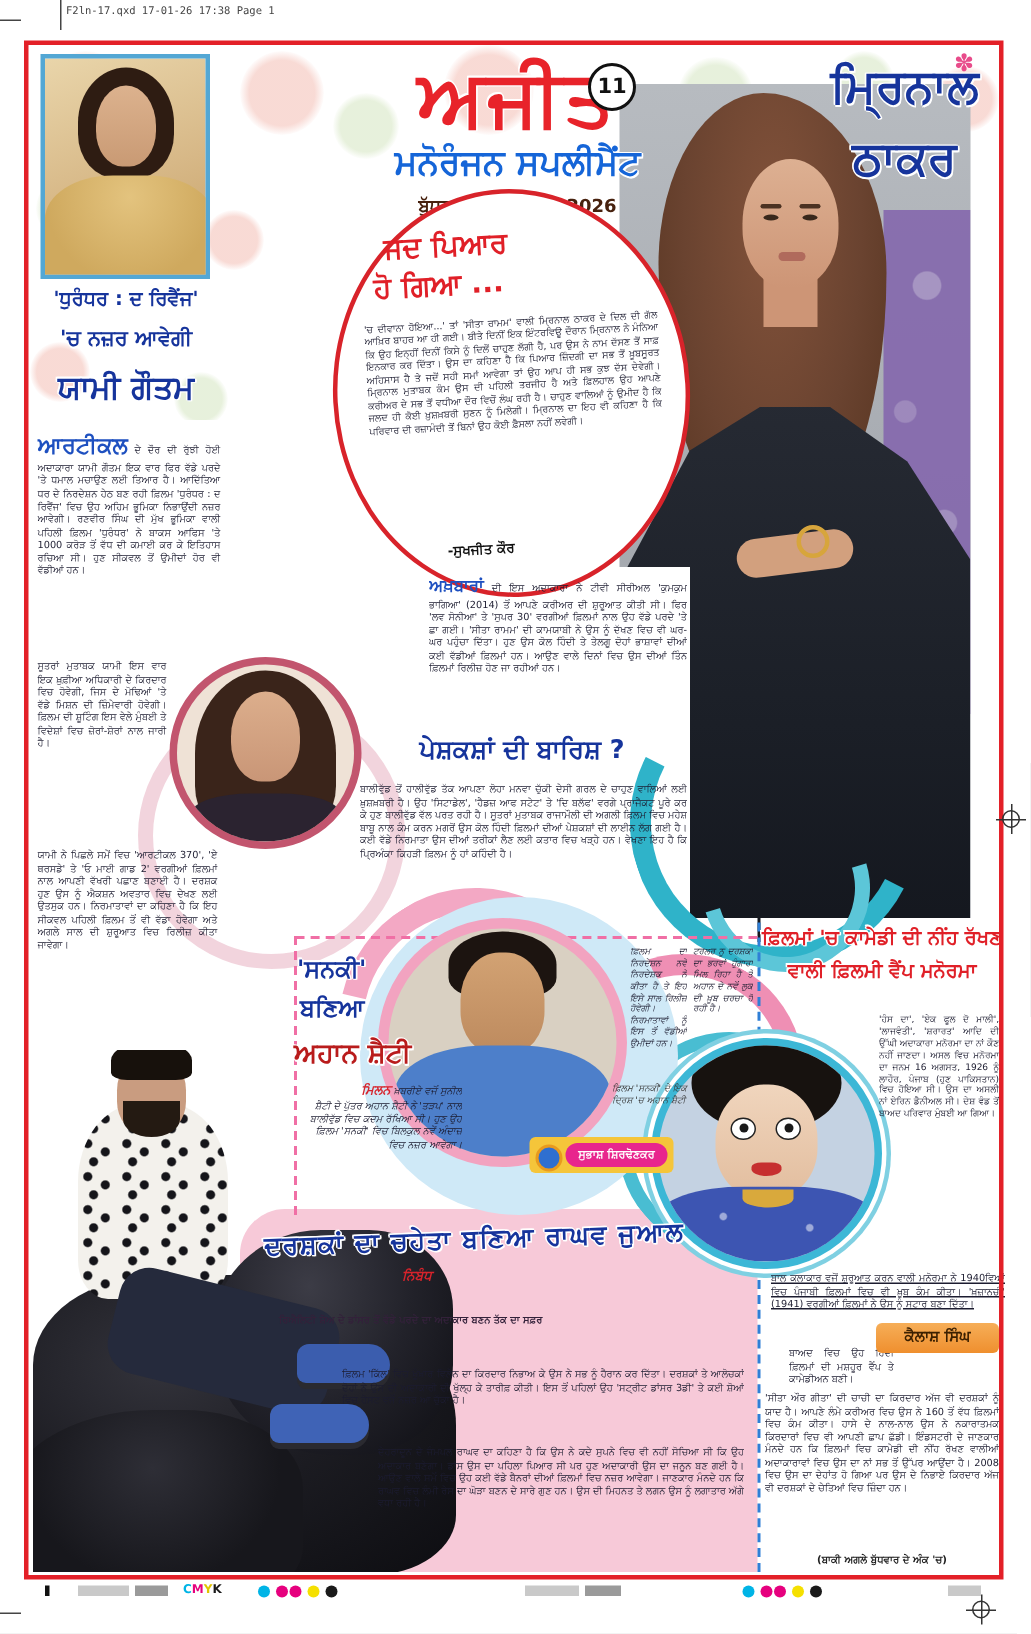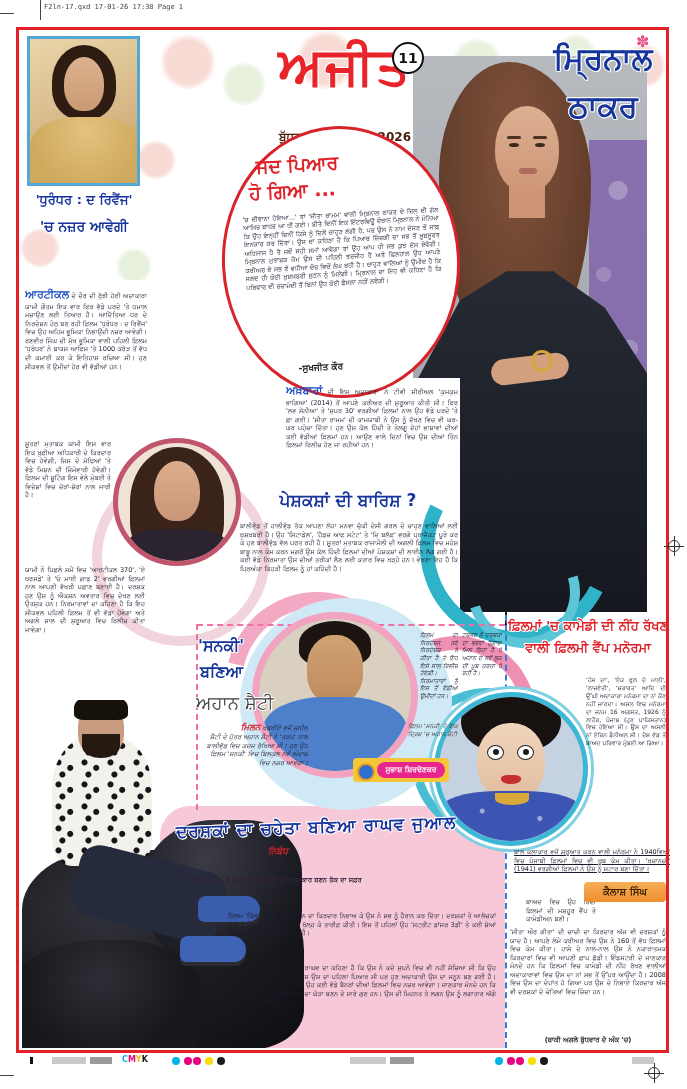--- a/index.html
+++ b/index.html
@@ -1,20 +1,20 @@
 <!DOCTYPE html>
 <html><head>
 <meta charset="utf-8">
 <style>
   html,body{margin:0;padding:0;background:#e9e9e9;}
   .page{position:relative;width:687px;height:1089px;background:#fff;overflow:hidden;
         font-family:"DejaVu Sans","Liberation Sans",sans-serif;}
   .abs{position:absolute;}
   .txt{position:absolute;font-size:6.5px;line-height:1.32;text-align:justify;color:#1c1c30;overflow:hidden;z-index:5;}
-  .lead{font-weight:bold;color:#1e50c0;font-size:11px;}
+  .lead{font-weight:bold;color:#1e50c0;font-size:15px;}
   .lead-red{font-weight:bold;color:#d6232b;font-size:8.5px;font-style:italic;margin-left:36px;}
   .outline{text-shadow:-1px 0 #fff,1px 0 #fff,0 -1px #fff,0 1px #fff,1px 1px #fff,-1px -1px #fff;}
   .blueh{color:#16349c;font-weight:bold;}
   .redh{color:#e02028;font-weight:bold;}
   .flower{position:absolute;border-radius:50%;opacity:.5;z-index:1;}
   .fl-pink{background:radial-gradient(circle,#f2b6ab 0 55%,rgba(242,182,171,0) 72%);}
   .fl-green{background:radial-gradient(circle,#cfe2b9 0 55%,rgba(207,226,185,0) 72%);}
   .backer{position:absolute;background:#fff;z-index:2;}
   .ring{position:absolute;border-radius:50%;z-index:3;}
   .photo-circle{position:absolute;border-radius:50%;overflow:hidden;z-index:4;}
@@ -62,20 +62,21 @@
   <div class="abs" style="left:636px;top:32px;color:#e84b8a;font-size:16px;z-index:2;">✽</div>
 
   <div class="backer" style="left:22px;top:280px;width:128px;height:424px;"></div>
   <div class="backer" style="left:225px;top:378px;width:235px;height:252px;"></div>
   <div class="backer" style="left:197px;top:612px;width:308px;height:222px;"></div>
   <div class="backer" style="left:507px;top:612px;width:161px;height:437px;"></div>
 
   <div class="abs outline" style="left:205px;top:36px;width:280px;text-align:center;font-size:52px;font-weight:900;color:#e8232a;z-index:5;letter-spacing:2px;">ਅਜੀਤ</div>
   <div class="abs" style="left:392px;top:42px;width:28px;height:28px;border:2px solid #111;border-radius:50%;background:#fff;z-index:6;
        text-align:center;line-height:28px;font-size:14px;font-weight:bold;color:#111;">11</div>
+  <div class="abs outline" style="left:200px;top:96px;width:290px;text-align:center;font-size:23px;font-weight:900;color:#1565d8;z-index:5;">ਮਨੋਰੰਜਨ ਸਪਲੀਮੈਂਟ</div>
   <div class="abs" style="left:200px;top:130px;width:290px;text-align:center;font-size:12px;font-weight:bold;color:#47210e;z-index:5;">ਬੁੱਧਵਾਰ, 18 ਮਾਰਚ, 2026</div>
 
   <div class="abs" style="left:413px;top:56px;width:234px;height:572px;z-index:1;overflow:hidden;
        background:linear-gradient(180deg,#b7bbc0 0%,#a8acb2 45%,#9da0a6 100%);">
     <div class="abs" style="left:176px;top:84px;width:58px;height:336px;z-index:1;opacity:.9;
          background:#8468ad;background-image:radial-gradient(circle at 50% 15%,rgba(255,255,255,.28) 0 9px,transparent 10px),
          radial-gradient(circle at 25% 40%,rgba(255,255,255,.2) 0 7px,transparent 8px),
          radial-gradient(circle at 70% 62%,rgba(255,255,255,.24) 0 8px,transparent 9px),
          radial-gradient(circle at 40% 85%,rgba(255,255,255,.2) 0 7px,transparent 8px);"></div>
     <div class="abs" style="left:26px;top:6px;width:152px;height:300px;z-index:2;
@@ -101,20 +102,21 @@
   <div class="abs outline blueh" style="left:538px;top:88px;width:130px;text-align:center;font-size:31px;z-index:5;">ਠਾਕਰ</div>
 
   <div class="abs" style="left:27px;top:36px;width:113px;height:150px;border:3px solid #53a7d4;box-sizing:border-box;z-index:4;overflow:hidden;
        background:linear-gradient(160deg,#e9d5aa 0%,#d7b887 55%,#c6a066 100%);">
     <div class="abs" style="left:22px;top:6px;width:64px;height:74px;background:#2e1c12;border-radius:50% 50% 40% 40%;"></div>
     <div class="abs" style="left:34px;top:18px;width:40px;height:54px;background:linear-gradient(#dcb28e,#c99a74);border-radius:50% 50% 44% 44%;"></div>
     <div class="abs" style="left:0px;top:78px;width:113px;height:72px;background:radial-gradient(ellipse at 50% 20%,#e3c37e 0%,#cfa95e 70%);border-radius:40% 40% 0 0;"></div>
   </div>
   <div class="abs outline blueh" style="left:20px;top:192px;width:128px;text-align:center;font-size:13px;z-index:5;">'ਧੁਰੰਧਰ : ਦ ਰਿਵੈਂਜ'</div>
   <div class="abs outline blueh" style="left:20px;top:218px;width:128px;text-align:center;font-size:14px;z-index:5;">'ਚ ਨਜ਼ਰ ਆਵੇਗੀ</div>
+  <div class="abs outline blueh" style="left:20px;top:246px;width:128px;text-align:center;font-size:21px;z-index:5;">ਯਾਮੀ ਗੌਤਮ</div>
   <p class="txt" style="left:25px;top:288px;width:122px;height:150px;margin:0;">
     <span class="lead">ਆਰਟੀਕਲ</span>
     <span>ਦੇ ਦੌਰ ਦੀ ਰੁੱਝੀ ਹੋਈ ਅਦਾਕਾਰਾ ਯਾਮੀ ਗੌਤਮ ਇਕ ਵਾਰ ਫਿਰ ਵੱਡੇ ਪਰਦੇ 'ਤੇ ਧਮਾਲ ਮਚਾਉਣ ਲਈ ਤਿਆਰ ਹੈ। ਆਦਿੱਤਿਆ ਧਰ ਦੇ ਨਿਰਦੇਸ਼ਨ ਹੇਠ ਬਣ ਰਹੀ ਫ਼ਿਲਮ 'ਧੁਰੰਧਰ : ਦ ਰਿਵੈਂਜ' ਵਿਚ ਉਹ ਅਹਿਮ ਭੂਮਿਕਾ ਨਿਭਾਉਂਦੀ ਨਜ਼ਰ ਆਵੇਗੀ। ਰਣਵੀਰ ਸਿੰਘ ਦੀ ਮੁੱਖ ਭੂਮਿਕਾ ਵਾਲੀ ਪਹਿਲੀ ਫ਼ਿਲਮ 'ਧੁਰੰਧਰ' ਨੇ ਬਾਕਸ ਆਫਿਸ 'ਤੇ 1000 ਕਰੋੜ ਤੋਂ ਵੱਧ ਦੀ ਕਮਾਈ ਕਰ ਕੇ ਇਤਿਹਾਸ ਰਚਿਆ ਸੀ। ਹੁਣ ਸੀਕਵਲ ਤੋਂ ਉਮੀਦਾਂ ਹੋਰ ਵੀ ਵੱਡੀਆਂ ਹਨ।</span>
   </p>
   <p class="txt" style="left:25px;top:440px;width:86px;height:124px;margin:0;">ਸੂਤਰਾਂ ਮੁਤਾਬਕ ਯਾਮੀ ਇਸ ਵਾਰ ਇਕ ਖ਼ੁਫ਼ੀਆ ਅਧਿਕਾਰੀ ਦੇ ਕਿਰਦਾਰ ਵਿਚ ਹੋਵੇਗੀ, ਜਿਸ ਦੇ ਮੋਢਿਆਂ 'ਤੇ ਵੱਡੇ ਮਿਸ਼ਨ ਦੀ ਜ਼ਿੰਮੇਵਾਰੀ ਹੋਵੇਗੀ। ਫ਼ਿਲਮ ਦੀ ਸ਼ੂਟਿੰਗ ਇਸ ਵੇਲੇ ਮੁੰਬਈ ਤੇ ਵਿਦੇਸ਼ਾਂ ਵਿਚ ਜ਼ੋਰਾਂ-ਸ਼ੋਰਾਂ ਨਾਲ ਜਾਰੀ ਹੈ।</p>
   <p class="txt" style="left:25px;top:566px;width:120px;height:132px;margin:0;">ਯਾਮੀ ਨੇ ਪਿਛਲੇ ਸਮੇਂ ਵਿਚ 'ਆਰਟੀਕਲ 370', 'ਏ ਥਰਸਡੇ' ਤੇ 'ਓ ਮਾਈ ਗਾਡ 2' ਵਰਗੀਆਂ ਫ਼ਿਲਮਾਂ ਨਾਲ ਆਪਣੀ ਵੱਖਰੀ ਪਛਾਣ ਬਣਾਈ ਹੈ। ਦਰਸ਼ਕ ਹੁਣ ਉਸ ਨੂੰ ਐਕਸ਼ਨ ਅਵਤਾਰ ਵਿਚ ਦੇਖਣ ਲਈ ਉਤਸੁਕ ਹਨ। ਨਿਰਮਾਤਾਵਾਂ ਦਾ ਕਹਿਣਾ ਹੈ ਕਿ ਇਹ ਸੀਕਵਲ ਪਹਿਲੀ ਫ਼ਿਲਮ ਤੋਂ ਵੀ ਵੱਡਾ ਹੋਵੇਗਾ ਅਤੇ ਅਗਲੇ ਸਾਲ ਦੀ ਸ਼ੁਰੂਆਤ ਵਿਚ ਰਿਲੀਜ਼ ਕੀਤਾ ਜਾਵੇਗਾ।</p>
 
   <div class="abs" style="left:222px;top:126px;width:238px;height:272px;background:#fff;border:3px solid #d8232a;border-radius:50%;
        transform:rotate(-3deg);z-index:5;box-sizing:border-box;">
     <div class="abs redh" style="left:36px;top:22px;font-size:19px;">ਜਦ ਪਿਆਰ</div>
@@ -146,21 +148,21 @@
   <div class="abs" style="left:197px;top:624px;width:308px;border-top:2px dashed #f06fa5;z-index:4;"></div>
   <div class="abs" style="left:196px;top:624px;height:186px;border-left:2px dashed #f06fa5;z-index:4;"></div>
   <div class="ring" style="left:240px;top:598px;width:212px;height:212px;background:#cfe9f7;"></div>
   <div class="photo-circle" style="left:252px;top:612px;width:152px;height:152px;border:7px solid #f2a3c0;background:#d9d0c2;">
     <div class="abs" style="left:40px;top:2px;width:72px;height:44px;background:#1c1410;border-radius:50% 50% 30% 30%;"></div>
     <div class="abs" style="left:48px;top:16px;width:56px;height:68px;background:linear-gradient(#d2a273,#bd8a5e);border-radius:46% 46% 42% 42%;"></div>
     <div class="abs" style="left:4px;top:78px;width:144px;height:76px;background:#4d7fca;border-radius:42% 42% 0 0;"></div>
   </div>
   <div class="abs outline blueh" style="left:198px;top:636px;font-size:16px;z-index:5;">'ਸਨਕੀ'</div>
   <div class="abs outline blueh" style="left:200px;top:662px;font-size:16px;z-index:5;">ਬਣਿਆ</div>
-  <div class="abs outline" style="left:196px;top:692px;font-size:18px;font-weight:normal;color:#404040;z-index:5;">ਅਹਾਨ ਸ਼ੈਟੀ</div>
+  <div class="abs outline" style="left:196px;top:692px;font-size:18px;font-weight:bold;color:#b91c1c;z-index:5;">ਅਹਾਨ ਸ਼ੈਟੀ</div>
   <p class="txt ital" style="left:200px;top:722px;width:108px;height:108px;margin:0;text-align:right;">
     <span class="lead-red">ਮਿਲਨ</span>
     <span>ਖ਼ਬਰੀਏ ਵਜੋਂ ਸੁਨੀਲ ਸ਼ੈਟੀ ਦੇ ਪੁੱਤਰ ਅਹਾਨ ਸ਼ੈਟੀ ਨੇ 'ਤੜਪ' ਨਾਲ ਬਾਲੀਵੁੱਡ ਵਿਚ ਕਦਮ ਰੱਖਿਆ ਸੀ। ਹੁਣ ਉਹ ਫ਼ਿਲਮ 'ਸਨਕੀ' ਵਿਚ ਬਿਲਕੁਲ ਨਵੇਂ ਅੰਦਾਜ਼ ਵਿਚ ਨਜ਼ਰ ਆਵੇਗਾ।</span>
   </p>
   <p class="txt ital" style="left:420px;top:632px;width:38px;height:196px;margin:0;font-size:5.8px;">ਫ਼ਿਲਮ ਦਾ ਨਿਰਦੇਸ਼ਨ ਨਵੇਂ ਨਿਰਦੇਸ਼ਕ ਨੇ ਕੀਤਾ ਹੈ ਤੇ ਇਹ ਇਸੇ ਸਾਲ ਰਿਲੀਜ਼ ਹੋਵੇਗੀ। ਨਿਰਮਾਤਾਵਾਂ ਨੂੰ ਇਸ ਤੋਂ ਵੱਡੀਆਂ ਉਮੀਦਾਂ ਹਨ।</p>
   <p class="txt ital" style="left:462px;top:632px;width:40px;height:196px;margin:0;font-size:5.8px;">ਟਰੇਲਰ ਨੂੰ ਦਰਸ਼ਕਾਂ ਦਾ ਭਰਵਾਂ ਹੁੰਗਾਰਾ ਮਿਲ ਰਿਹਾ ਹੈ ਤੇ ਅਹਾਨ ਦੇ ਨਵੇਂ ਲੁਕ ਦੀ ਖ਼ੂਬ ਚਰਚਾ ਹੋ ਰਹੀ ਹੈ।</p>
   <div class="txt ital" style="left:408px;top:722px;width:64px;height:40px;font-size:6px;text-align:left;color:#333;">ਫ਼ਿਲਮ 'ਸਨਕੀ' ਦੇ ਇਕ ਦ੍ਰਿਸ਼ 'ਚ ਅਹਾਨ ਸ਼ੈਟੀ</div>
 
   <div class="abs" style="left:353px;top:758px;width:96px;height:24px;background:#f5c53a;border-radius:4px;z-index:5;">
     <span class="abs" style="left:4px;top:5px;width:14px;height:14px;background:#2f6fd0;border-radius:50%;border:2px solid #e89a1e;"></span>

